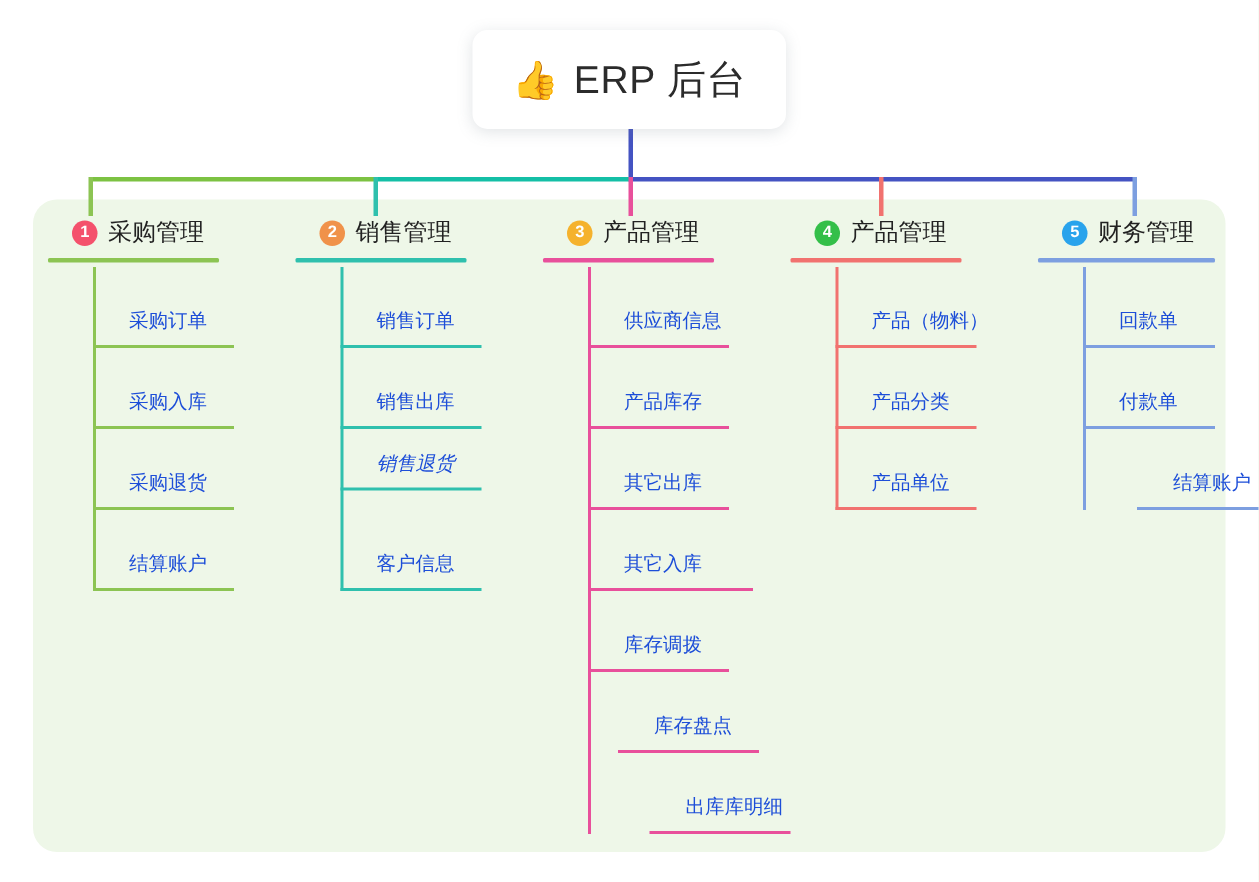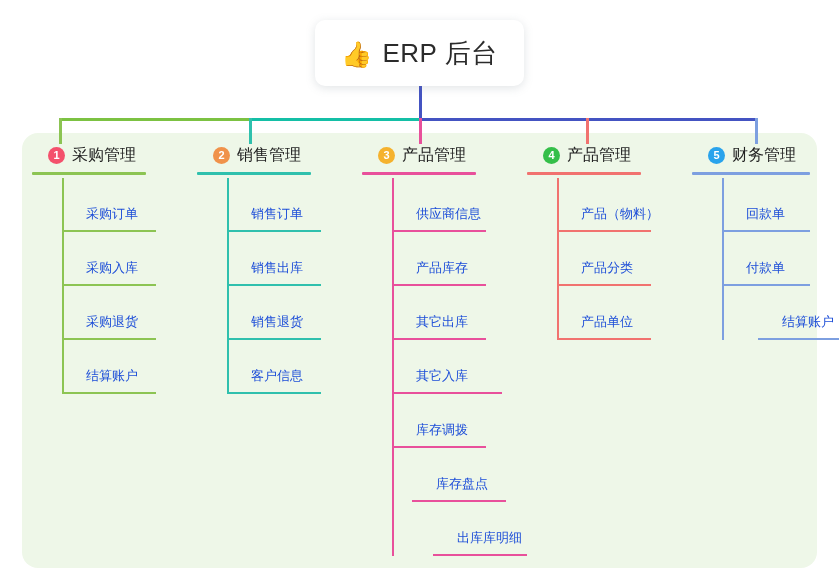--- a/index.html
+++ b/index.html
@@ -149,21 +149,21 @@
       <div class="head-rule" style="background: rgb(47, 192, 173); width: 114px;"></div>
       <div class="spine" style="background: rgb(47, 192, 173); top: 35px; height: 216px;"></div>
       <div class="leaf" style="top: 35px; width: 94px;">
         <div class="leaf-text">销售订单</div>
         <div class="leaf-rule" style="background: rgb(47, 192, 173); width: 100%;"></div>
       </div>
       <div class="leaf" style="top: 89px; width: 94px;">
         <div class="leaf-text">销售出库</div>
         <div class="leaf-rule" style="background: rgb(47, 192, 173); width: 100%;"></div>
       </div>
-      <div class="leaf" style="top: 143px; width: 94px;">
+      <div class="leaf" style="top: 130px; width: 94px; font-style: italic;">
         <div class="leaf-text">销售退货</div>
         <div class="leaf-rule" style="background: rgb(47, 192, 173); width: 100%;"></div>
       </div>
       <div class="leaf" style="top: 197px; width: 94px;">
         <div class="leaf-text">客户信息</div>
         <div class="leaf-rule" style="background: rgb(47, 192, 173); width: 100%;"></div>
       </div>
     </div>
     <div class="column" style="left: 362px; width: 150px;">
       <div class="col-head">

